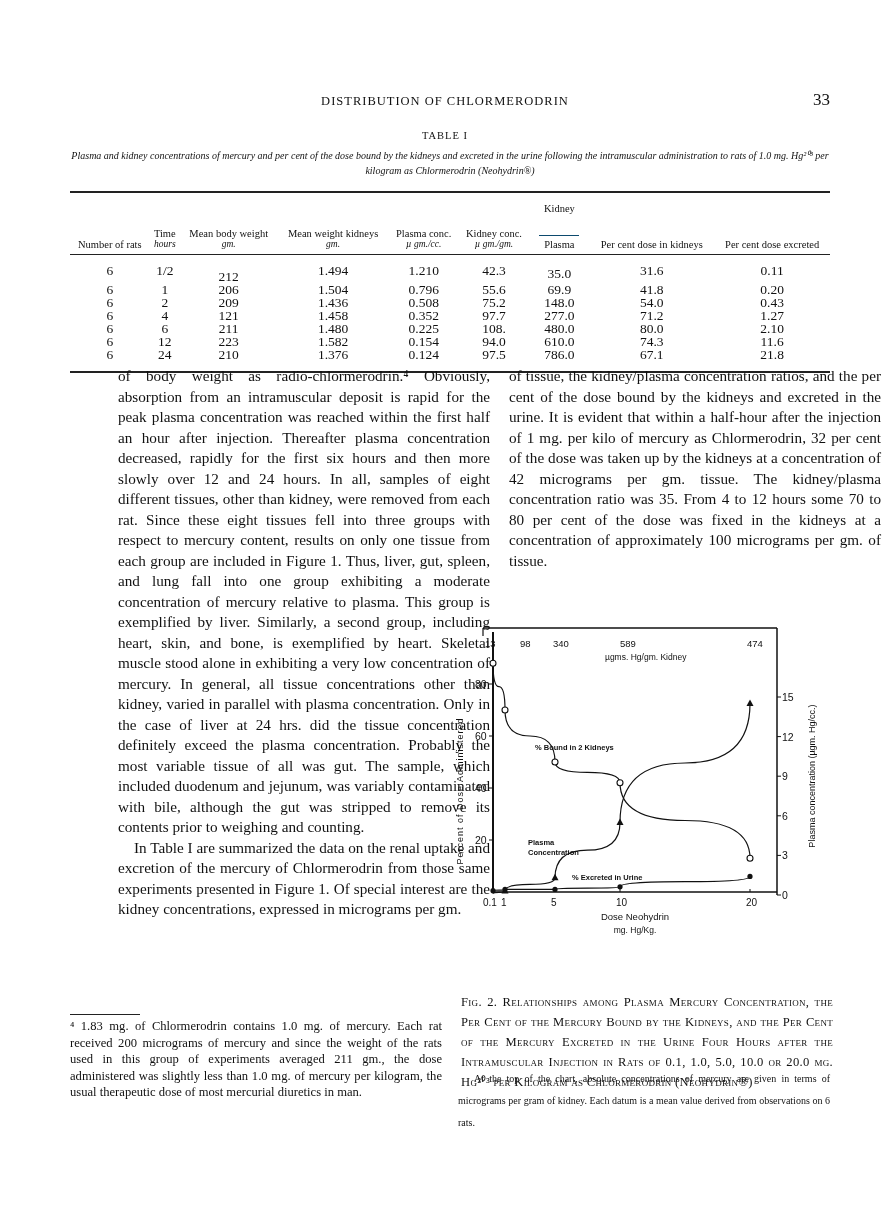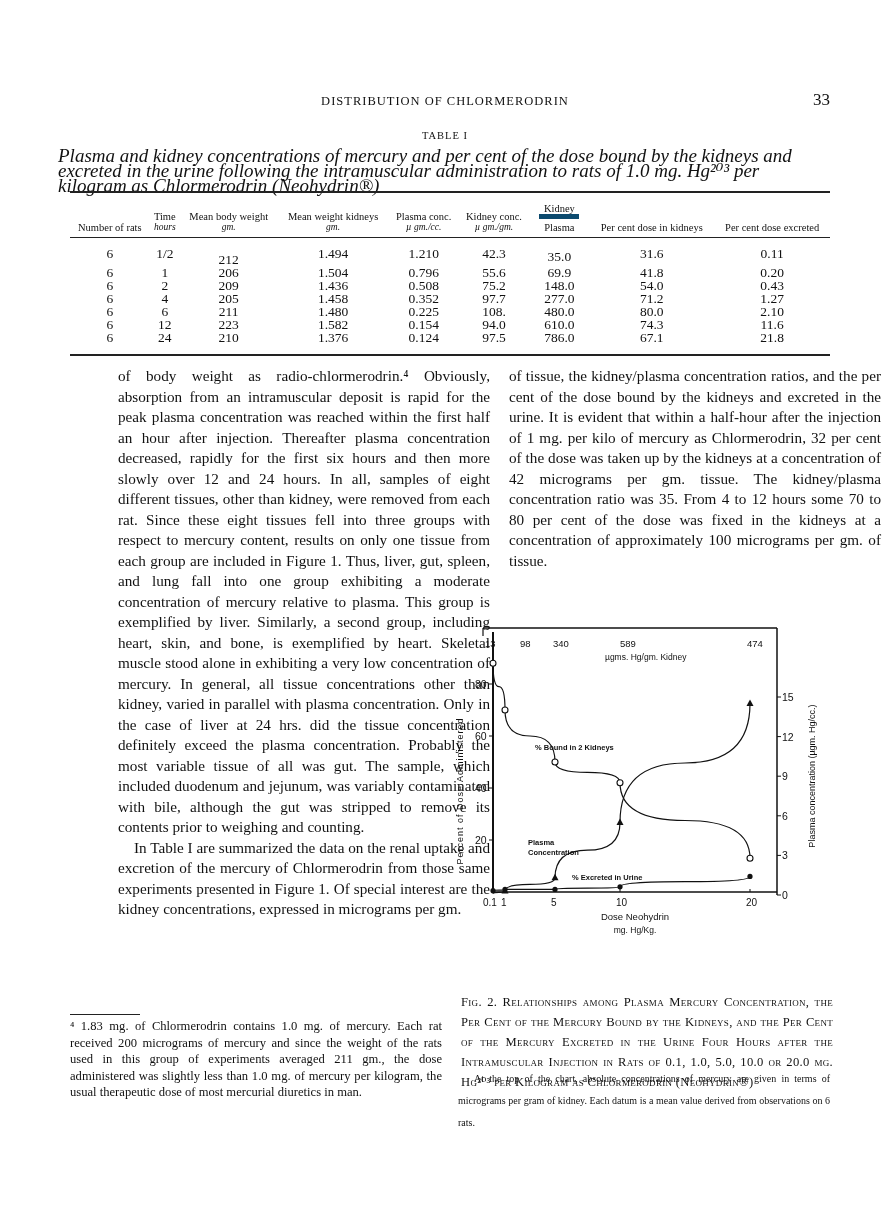--- a/index.html
+++ b/index.html
@@ -1,30 +1,30 @@
 <!DOCTYPE html>
 <html><head>
 <meta charset="utf-8">
 <style>
   html, body { margin: 0; padding: 0; background: #ffffff; }
   body { width: 890px; height: 1209px; position: relative; overflow: hidden;
          font-family: "Liberation Serif", "DejaVu Serif", serif; color: #111; }
-  .abs { position: absolute; }
+  .abs { position: absolute; font-family: Liberation Serif, serif; }
   .running-head { top: 94px; left: 0; width: 890px; text-align: center; font-size: 12.5px; letter-spacing: 1px; }
   .page-num { top: 90px; right: 60px; font-size: 17px; }
   .table-label { top: 130px; left: 0; width: 890px; text-align: center; font-size: 10.5px; letter-spacing: 1px; }
-  .table-caption { top: 148px; left: 58px; width: 760px; font-size: 19px; font-style: italic; line-height: 15px; }
+  .table-caption { top: 148px; left: 70px; width: 760px; text-align: center; font-size: 10px; font-style: italic; line-height: 15px; }
   table.data { position: absolute; top: 191px; left: 70px; width: 760px; border-collapse: collapse; font-size: 13.5px; }
   table.data thead tr { border-top: 2px solid #222; border-bottom: 1.5px solid #222; }
   table.data tbody tr:last-child td { padding-bottom: 10px; }
   table.data tbody { border-bottom: 2px solid #222; }
   table.data th { font-weight: normal; font-size: 10.5px; line-height: 11px; padding: 10px 2px 4px; vertical-align: bottom; text-align: center; }
   table.data th .u { font-style: italic; font-size: 9.5px; display: block; text-align: center; }
   table.data td { text-align: center; padding: 0 2px; line-height: 13px; }
-  .ratio-top { display: block; border-bottom: 5px solid #0c4a6e; padding-bottom: 0; margin: 0 8px 3px; }
+  .ratio-top { display: block; border-bottom: 1px solid #0c4a6e; padding-bottom: 21px; margin: 0 8px 3px; }
   .col { font-size: 15.2px; line-height: 20.5px; text-align: justify; margin-left: 48px; }
   .col p { margin: 0; }
   .indent { text-indent: 16px; }
   .col-left { top: 366px; left: 70px; width: 372px; }
   .col-right { top: 366px; left: 461px; width: 372px; }
   .fn-rule { top: 1014px; left: 70px; width: 70px; border-top: 1.3px solid #222; }
   .footnote { top: 1018px; left: 70px; width: 372px; font-size: 12.6px; line-height: 16.5px; text-align: justify; }
   .fig-caption { top: 992px; left: 461px; width: 372px; font-size: 12.6px; line-height: 20px; text-align: justify; font-variant: small-caps; letter-spacing: 0.3px; }
   .fig-note { top: 1068px; left: 458px; width: 372px; font-size: 10px; line-height: 22px; text-align: justify; }
   .fig-note p { text-indent: 16px; margin: 0; }
@@ -84,21 +84,21 @@
         <td>1.436</td>
         <td>0.508</td>
         <td>75.2</td>
         <td>148.0</td>
         <td>54.0</td>
         <td>0.43</td>
       </tr>
       <tr>
         <td>6</td>
         <td>4</td>
-        <td>205</td>
+        <td>121</td>
         <td>1.458</td>
         <td>0.352</td>
         <td>97.7</td>
         <td>277.0</td>
         <td>71.2</td>
         <td>1.27</td>
       </tr>
       <tr>
         <td>6</td>
         <td>6</td>

